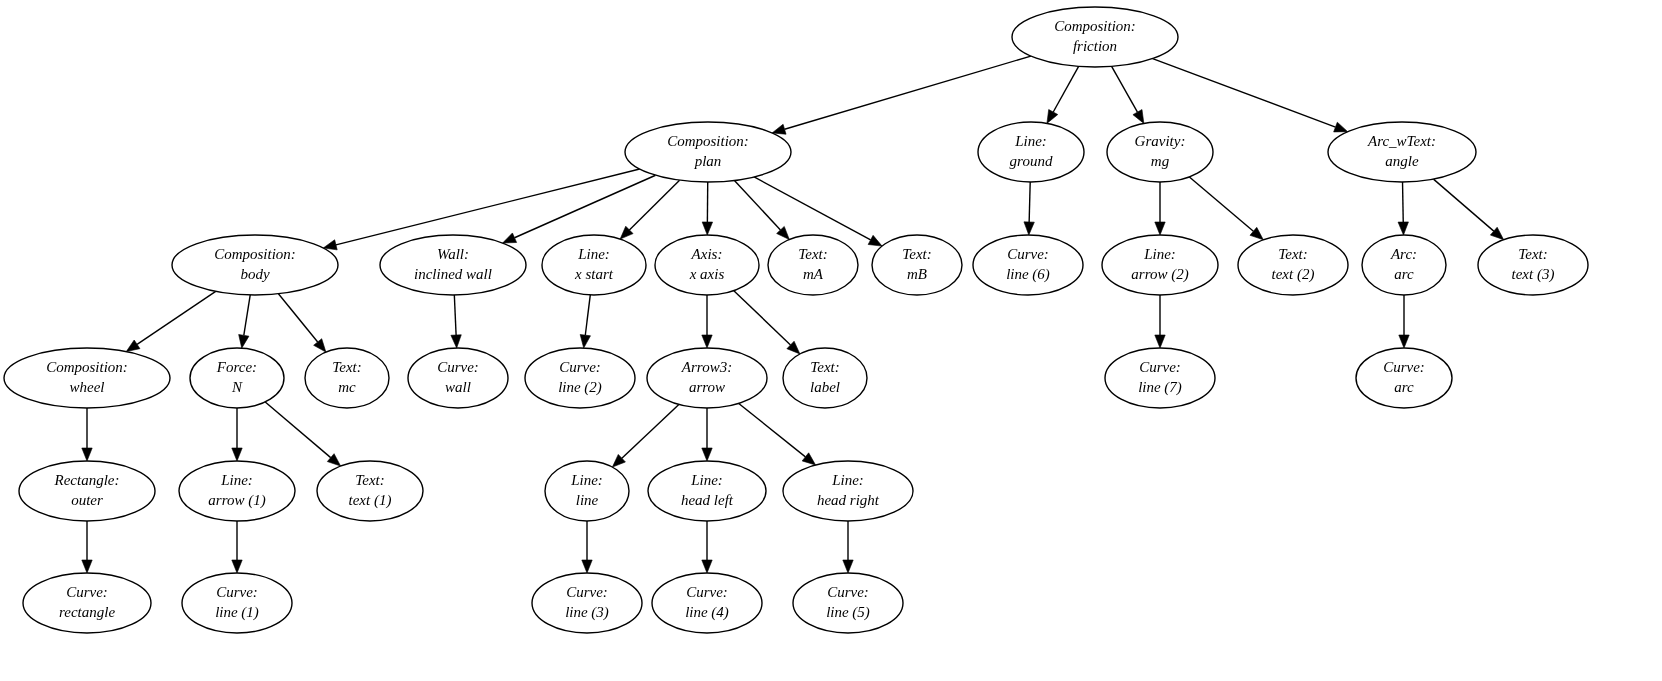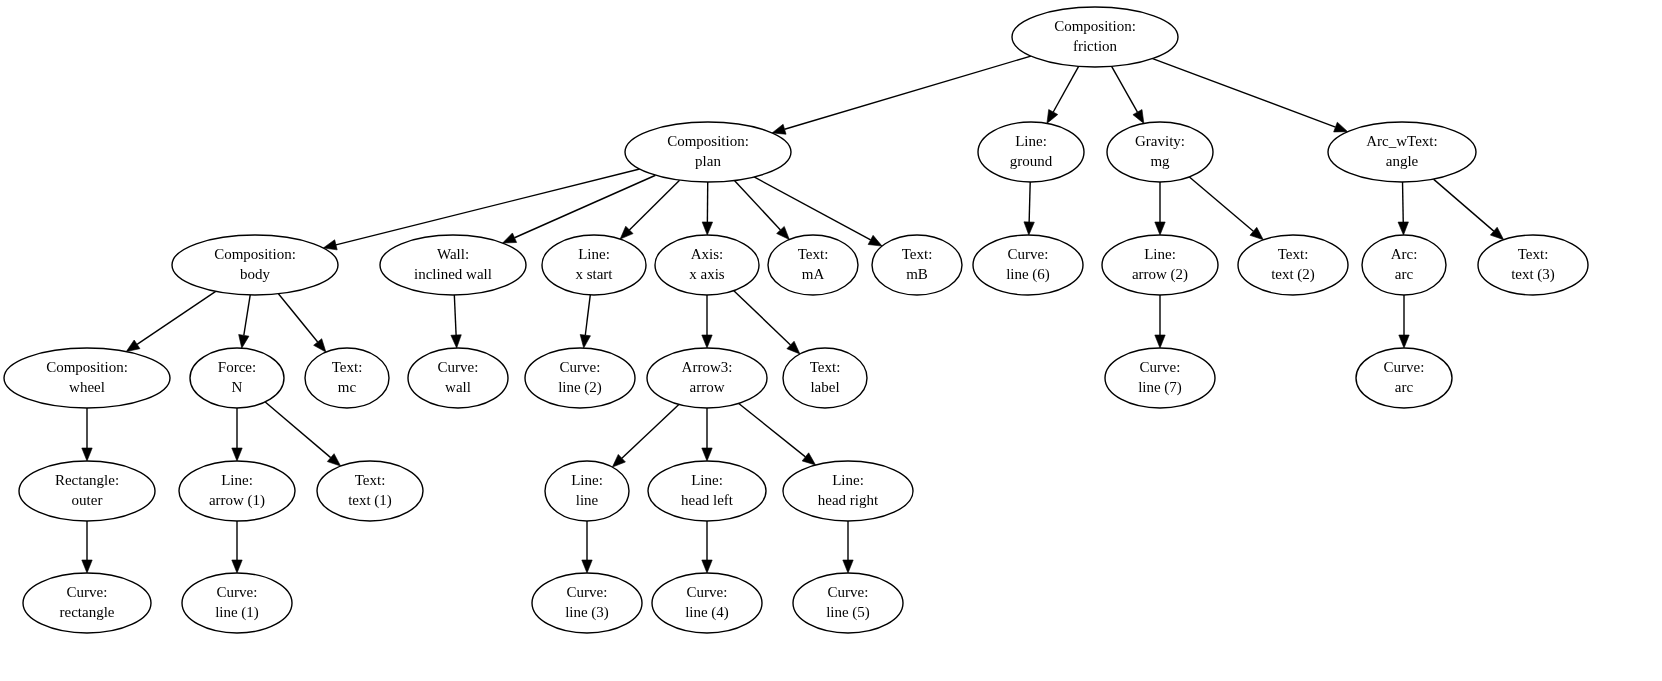--- a/index.html
+++ b/index.html
@@ -7,20 +7,21 @@
     padding: 0;
     background: #ffffff;
   }
   #graph-root {
     position: relative;
     width: 1662px;
     height: 681px;
     background: #ffffff;
     font-family: "Liberation Serif", "DejaVu Serif", serif;
     overflow: hidden;
+    font-style: italic;
   }
   svg.graph-canvas {
     display: block;
     width: 1662px;
     height: 681px;
   }
   .node-ellipse {
     fill: #ffffff;
     stroke: #000000;
     stroke-width: 1.4px;

